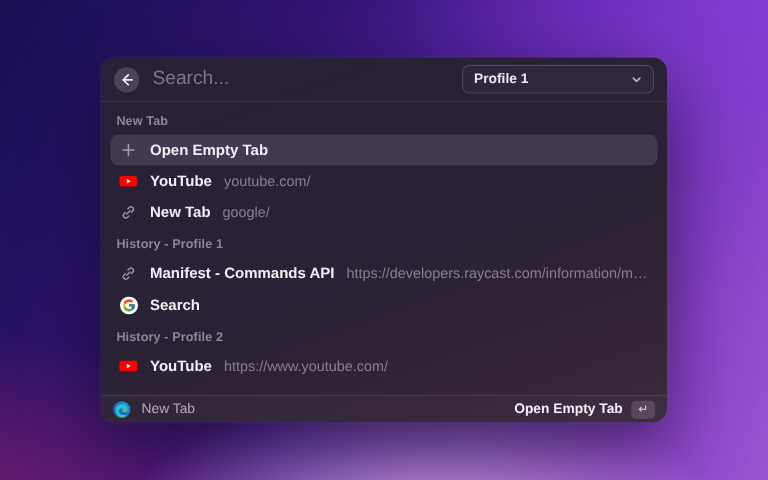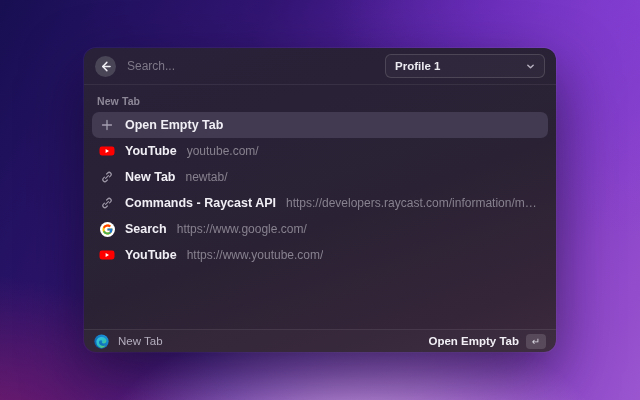--- a/index.html
+++ b/index.html
@@ -24,21 +24,21 @@
   }
 
   
   .header { height: 37px; flex: 0 0 37px; display: flex; align-items: center;
     padding: 0 11px; border-bottom: 1px solid rgba(255,255,255,0.07); }
   .back-btn { width: 21px; height: 21px; border-radius: 50%; border: none;
     background: #4a4457; display: flex; align-items: center; justify-content: center;
     cursor: pointer; flex: 0 0 21px; }
   .back-btn svg { display: block; }
   .search { flex: 1 1 auto; margin-left: 11px; background: transparent; border: none; outline: none;
-    font-family: "Liberation Sans", sans-serif; font-size: 12px; color: #efedf4; min-width: 0; }
+    font-family: "Liberation Sans", sans-serif; font-size: 16px; color: #efedf4; min-width: 0; }
   .search::placeholder { color: #7e7889; }
   .dropdown { flex: 0 0 160px; height: 24px; margin-left: 22px;
     border: 1px solid rgba(255,255,255,0.14); border-radius: 6px;
     background: rgba(255,255,255,0.03);
     display: flex; align-items: center; justify-content: space-between;
     padding: 0 9px; cursor: pointer; }
   .dropdown .dd-value { font-size: 11.5px; font-weight: 700; color: #eceaf1; }
   .dropdown svg { display: block; }
 
   
@@ -116,50 +116,51 @@
       </div>
       <div class="row">
         <span class="ic">
           <svg width="14" height="14" viewBox="0 0 16 16" fill="none" stroke="#9b95a6" stroke-width="1.4" stroke-linecap="round">
               <path d="M6.4 9.6l3.2-3.2"></path>
               <path d="M7.6 4.6l1.2-1.2a2.33 2.33 0 0 1 3.3 3.3l-1.2 1.2"></path>
               <path d="M8.4 11.4l-1.2 1.2a2.33 2.33 0 0 1-3.3-3.3l1.2-1.2"></path>
             </svg>
         </span>
         <span class="title">New Tab</span>
-        <span class="subtitle">newtab/</span>
+        <span class="subtitle">google/</span>
       </div>
 
+      <div class="section-title">History - Profile 1</div>
       <div class="row">
         <span class="ic">
           <svg width="14" height="14" viewBox="0 0 16 16" fill="none" stroke="#9b95a6" stroke-width="1.4" stroke-linecap="round">
               <path d="M6.4 9.6l3.2-3.2"></path>
               <path d="M7.6 4.6l1.2-1.2a2.33 2.33 0 0 1 3.3 3.3l-1.2 1.2"></path>
               <path d="M8.4 11.4l-1.2 1.2a2.33 2.33 0 0 1-3.3-3.3l1.2-1.2"></path>
             </svg>
         </span>
-        <span class="title">Commands - Raycast API</span>
+        <span class="title">Manifest - Commands API</span>
         <span class="subtitle">https://developers.raycast.com/information/manifest#:~:text=Commands%20can…</span>
       </div>
       <div class="row">
         <span class="ic">
           <svg width="15" height="15" viewBox="0 0 48 48">
               <circle cx="24" cy="24" r="24" fill="#ffffff"></circle>
               <g transform="translate(4.8,4.8) scale(0.8)">
                 <path fill="#FFC107" d="M43.6 20.1H42V20H24v8h11.3C33.7 32.7 29.3 36 24 36c-6.6 0-12-5.4-12-12s5.4-12 12-12c3.1 0 5.9 1.2 8 3l5.7-5.7C34.3 6.1 29.4 4 24 4 13 4 4 13 4 24s9 20 20 20 20-9 20-20c0-1.3-.1-2.7-.4-3.9z"></path>
                 <path fill="#FF3D00" d="M6.3 14.7l6.6 4.8C14.7 15.1 19 12 24 12c3.1 0 5.9 1.2 8 3l5.7-5.7C34.3 6.1 29.4 4 24 4 16.3 4 9.7 8.3 6.3 14.7z"></path>
                 <path fill="#4CAF50" d="M24 44c5.2 0 9.9-2 13.4-5.2l-6.2-5.2C29.2 35.1 26.7 36 24 36c-5.3 0-9.7-3.4-11.3-8.1l-6.5 5C9.5 39.6 16.2 44 24 44z"></path>
                 <path fill="#1976D2" d="M43.6 20.1H42V20H24v8h11.3c-.8 2.2-2.2 4.1-4.1 5.5l6.2 5.2C36.9 39.2 44 34 44 24c0-1.3-.1-2.7-.4-3.9z"></path>
               </g>
             </svg>
         </span>
         <span class="title">Search</span>
-        <span class="subtitle">https://www.google.com/</span>
       </div>
 
+      <div class="section-title">History - Profile 2</div>
       <div class="row">
         <span class="ic">
           <svg width="16" height="16" viewBox="0 0 16 16">
               <rect x="0.5" y="3.6" width="15" height="8.8" rx="2.4" fill="#ff0000"></rect>
               <path d="M6.6 6.1 10 8 6.6 9.9z" fill="#ffffff"></path>
             </svg>
         </span>
         <span class="title">YouTube</span>
         <span class="subtitle">https://www.youtube.com/</span>
       </div>

